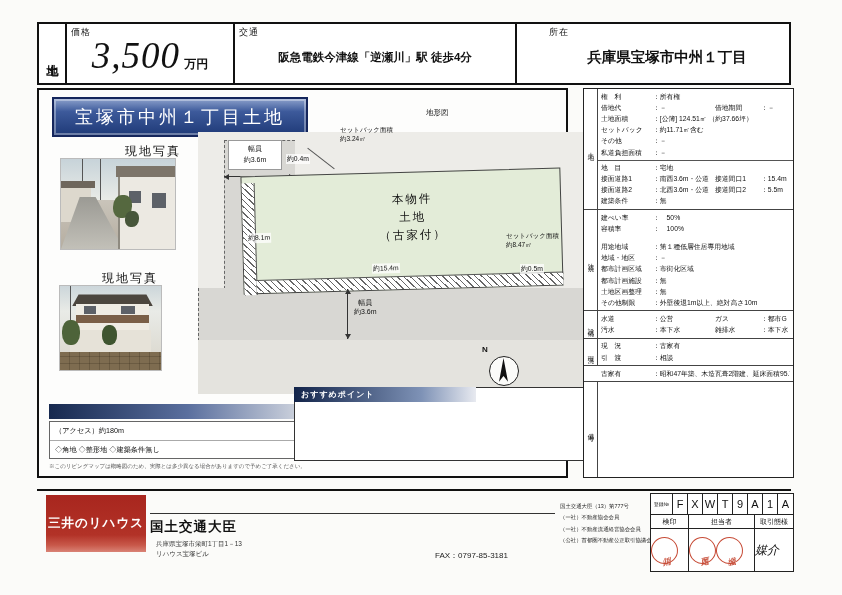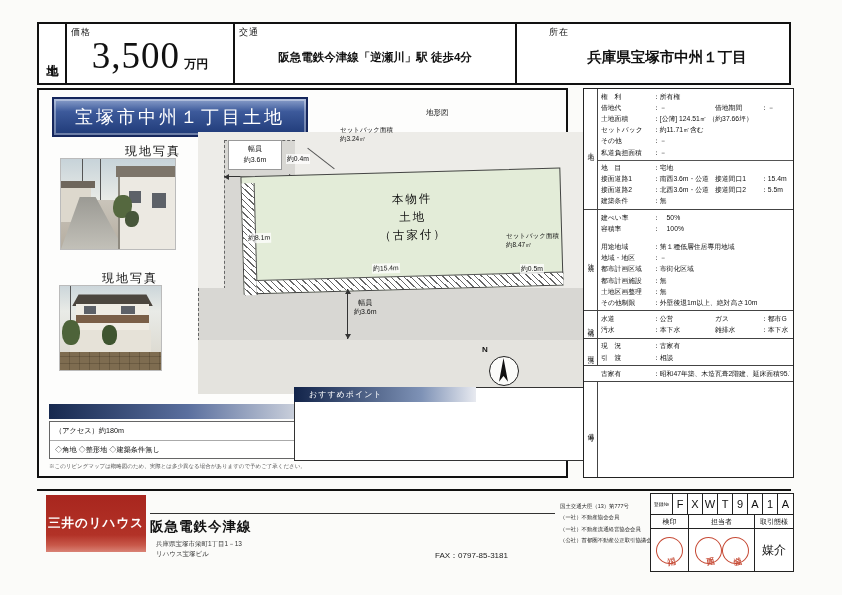--- a/index.html
+++ b/index.html
@@ -7,21 +7,21 @@
   .vtext{writing-mode:vertical-rl;text-orientation:upright;}
 
   
   .hdr{position:absolute;left:37px;top:22px;width:754px;height:63px;display:flex;border:2px solid #111;background:#fff;box-sizing:border-box;}
   .hcell{position:relative;border-right:2px solid #111;box-sizing:border-box;height:100%;}
   .hcell.last{border-right:none;flex:1;margin-left:28px;}
   .hlbl{position:absolute;top:2px;left:4px;font-size:9px;letter-spacing:1px;}
   .htype{width:28px;display:flex;align-items:center;justify-content:center;font-size:12px;font-weight:bold;}
   .hprice{width:168px;}
   .priceline{position:absolute;left:0;top:10px;width:100%;text-align:center;}
-  .pricebig{font-family:"Liberation Serif",serif;font-size:37px;letter-spacing:1px;}
+  .pricebig{font-family:"Liberation Serif",serif;font-size:37px;letter-spacing:1px;font-style:italic;}
   .priceunit{font-size:12px;font-weight:bold;}
   .htrans{width:282px;}
   .hval{position:absolute;left:0;top:26px;width:100%;text-align:center;font-weight:bold;font-size:11.5px;}
   .hloc .hval{font-size:14.5px;top:24px;}
 
   
   .leftbox{position:absolute;left:37px;top:88px;width:531px;height:390px;border:2px solid #111;background:#fdfdfc;box-sizing:border-box;}
   .banner{position:absolute;left:13px;top:7px;width:252px;height:36px;border:2px solid #15265c;background:linear-gradient(180deg,#8ba0cb 0%,#3d5a9b 35%,#1f3a78 100%);box-shadow:inset 0 0 0 2px rgba(255,255,255,.35);color:#fff;font-size:18px;font-weight:normal;letter-spacing:3px;display:flex;align-items:center;justify-content:center;}
   .maplabel{position:absolute;left:387px;top:18px;font-size:7.5px;color:#222;}
   .photocap{position:absolute;font-size:12px;letter-spacing:2px;}
@@ -66,21 +66,21 @@
   .needle{position:absolute;left:9px;top:1px;width:9px;height:25px;background:#111;clip-path:polygon(50% 0,100% 95%,50% 72%,0 95%);}
   .compass-n{position:absolute;left:-8px;top:-12px;font-size:8px;font-weight:bold;}
 
   
   .accbar{position:absolute;left:10px;top:314px;width:252px;height:15px;background:linear-gradient(90deg,#17294f 0%,#5a6f9e 55%,#cfd4de 100%);}
   .accbox{position:absolute;left:10px;top:331px;width:252px;height:38px;border:1px solid #666;font-size:7.2px;box-sizing:border-box;background:#fff;}
   .accrow{height:18px;line-height:18px;padding-left:5px;border-bottom:1px solid #aaa;white-space:nowrap;overflow:hidden;}
   .accrow.last{border-bottom:none;}
   .disclaimer{position:absolute;left:10px;top:373px;width:545px;font-size:5.5px;color:#555;white-space:nowrap;overflow:hidden;}
   .points{position:absolute;left:255px;top:297px;width:311px;height:74px;border:1px solid #333;background:#fff;box-sizing:border-box;}
-  .pointshdr{position:absolute;left:-1px;top:-1px;width:182px;height:15px;background:linear-gradient(90deg,#12244a 0%,#7e92b6 70%,#e8eaf0 100%);color:#fff;font-size:8px;font-weight:normal;line-height:15px;padding-left:15px;box-sizing:border-box;letter-spacing:1px;}
+  .pointshdr{position:absolute;left:-1px;top:-1px;width:182px;height:15px;background:linear-gradient(90deg,#12244a 0%,#7e92b6 70%,#e8eaf0 100%);color:#fff;font-size:8px;font-weight:bold;line-height:15px;padding-left:7px;box-sizing:border-box;letter-spacing:1px;}
   .pointlist{position:absolute;left:12px;top:18px;font-size:8.3px;line-height:1.95;white-space:nowrap;}
 
   
   .panel{position:absolute;left:583px;top:88px;width:211px;height:390px;border:1.5px solid #222;background:#fff;box-sizing:border-box;display:flex;flex-direction:column;}
   .dgroup{display:flex;border-bottom:1px solid #444;}
   .dgroup.fill{flex:1;border-bottom:none;}
   .glabel{flex:0 0 13px;border-right:1px solid #444;writing-mode:vertical-rl;text-orientation:upright;font-size:6.5px;display:flex;align-items:center;justify-content:center;letter-spacing:2px;}
   .gcontent{flex:1;padding:2px 0;overflow:hidden;}
   .drow{display:grid;grid-template-columns:52px auto;padding:1.7px 3px;font-size:6.8px;line-height:1.15;white-space:nowrap;overflow:hidden;}
   .drow.cols4{grid-template-columns:52px 62px 46px auto;}
@@ -102,21 +102,21 @@
   .licenses{position:absolute;left:523px;top:10px;width:88px;font-size:5.4px;line-height:2.1;color:#222;white-space:nowrap;}
   .regtable{position:absolute;left:613px;top:2px;width:142px;border:1px solid #222;box-sizing:content-box;background:#fff;}
   .regrow1{display:flex;height:20px;border-bottom:1px solid #222;}
   .reglabel{width:22px;font-size:5px;border-right:1px solid #222;display:flex;align-items:center;justify-content:center;box-sizing:border-box;}
   .regcell{width:15px;border-right:1px solid #222;display:flex;align-items:center;justify-content:center;font-size:11px;box-sizing:border-box;}
   .regcell.last{border-right:none;}
   .regrow2{display:flex;height:13px;border-bottom:1px solid #222;font-size:7px;}
   .regh{border-right:1px solid #222;display:flex;align-items:center;justify-content:center;box-sizing:border-box;}
   .regh.c1{width:38px;}.regh.c2{width:66px;}.regh.c3{width:38px;border-right:none;}
   .regrow3{display:flex;height:42px;}
-  .stampzone{display:flex;align-items:center;justify-content:center;border-right:1px solid #222;box-sizing:border-box;}
+  .stampzone{display:flex;align-items:center;justify-content:flex-start;border-right:1px solid #222;box-sizing:border-box;font-style:italic;}
   .stampzone.z1{width:38px;}.stampzone.z2{width:66px;}.stampzone.z3{width:38px;border-right:none;font-size:12px;}
   .hanko{width:27px;height:27px;border:1.5px solid #c64a35;border-radius:50%;color:#c64a35;display:flex;align-items:center;justify-content:center;transform:rotate(-12deg);box-sizing:border-box;}
   .hanko span{writing-mode:vertical-rl;text-orientation:upright;font-size:8.5px;line-height:1;}
 </style>
 </head>
 <body>
 
 <div class="page">
 
   <div class="hdr">
@@ -365,21 +365,21 @@
       </div>
       <div class="dgroup fill">
         <div class="glabel">備考</div>
         <div class="gcontent"></div>
       </div>
     </div>
 
   <div class="footer">
     <div class="logo">三井のリハウス</div>
     <div class="cdivider"></div>
-    <div class="branch">阪急電鉄今津線</div>
+    <div class="branch">国土交通大臣</div>
     <div class="addr" style="top:49px;">兵庫県宝塚市栄町1丁目1－13</div>
     <div class="addr" style="top:59px;">リハウス宝塚ビル</div>
     <div class="fax">FAX：0797-85-3181</div>
     <div class="licenses">
         <div class="licline">国土交通大臣（13）第777号</div>
         <div class="licline">（一社）不動産協会会員</div>
         <div class="licline">（一社）不動産流通経営協会会員</div>
         <div class="licline">（公社）首都圏不動産公正取引協議会加盟</div>
       </div>
     <div class="regtable">

